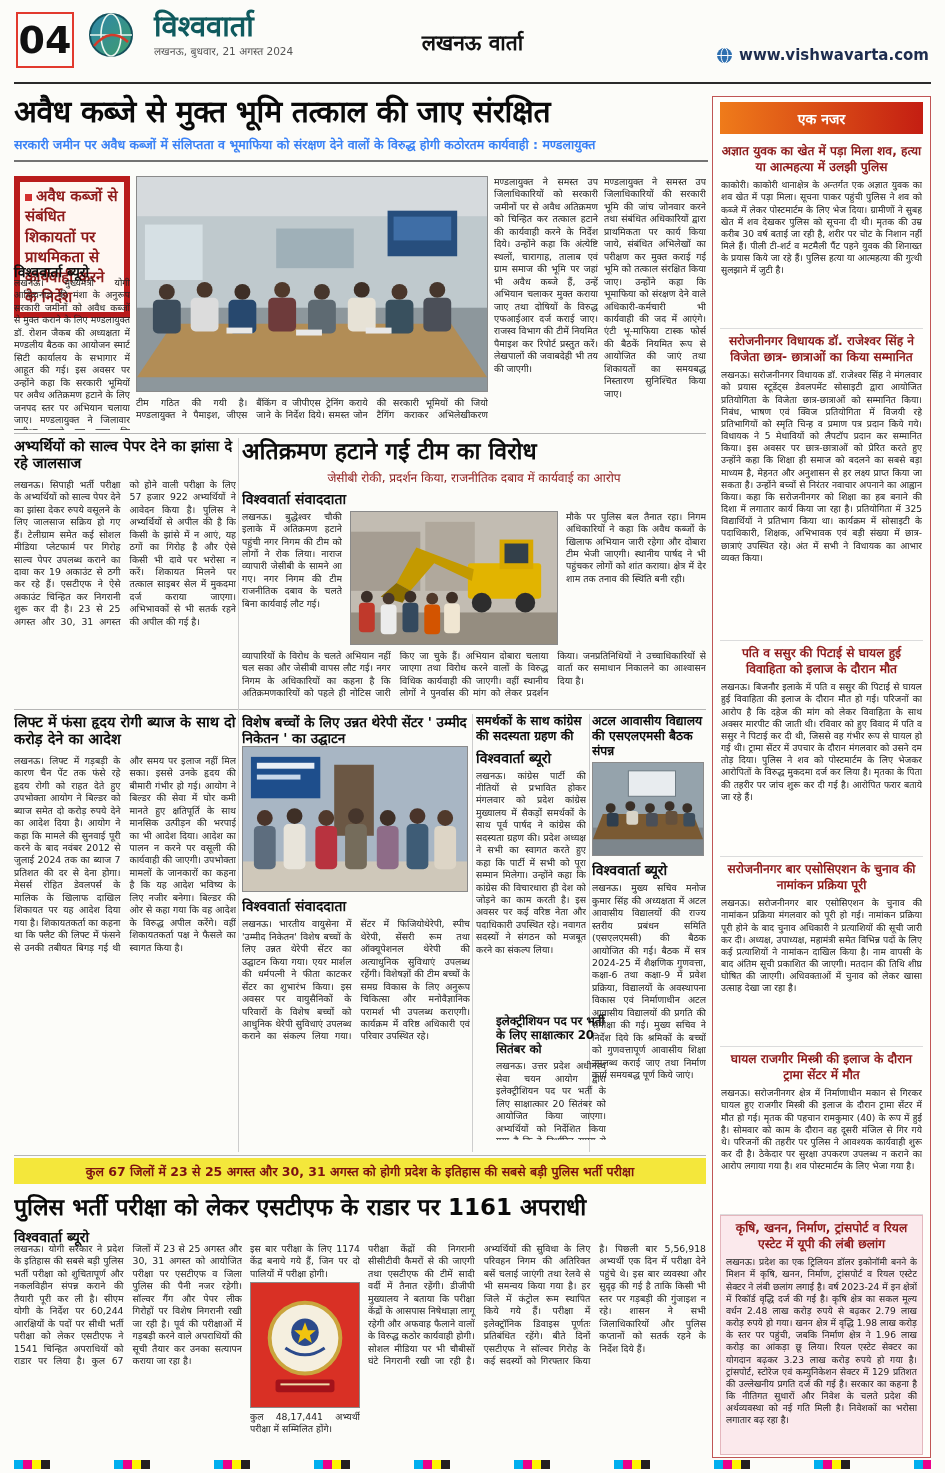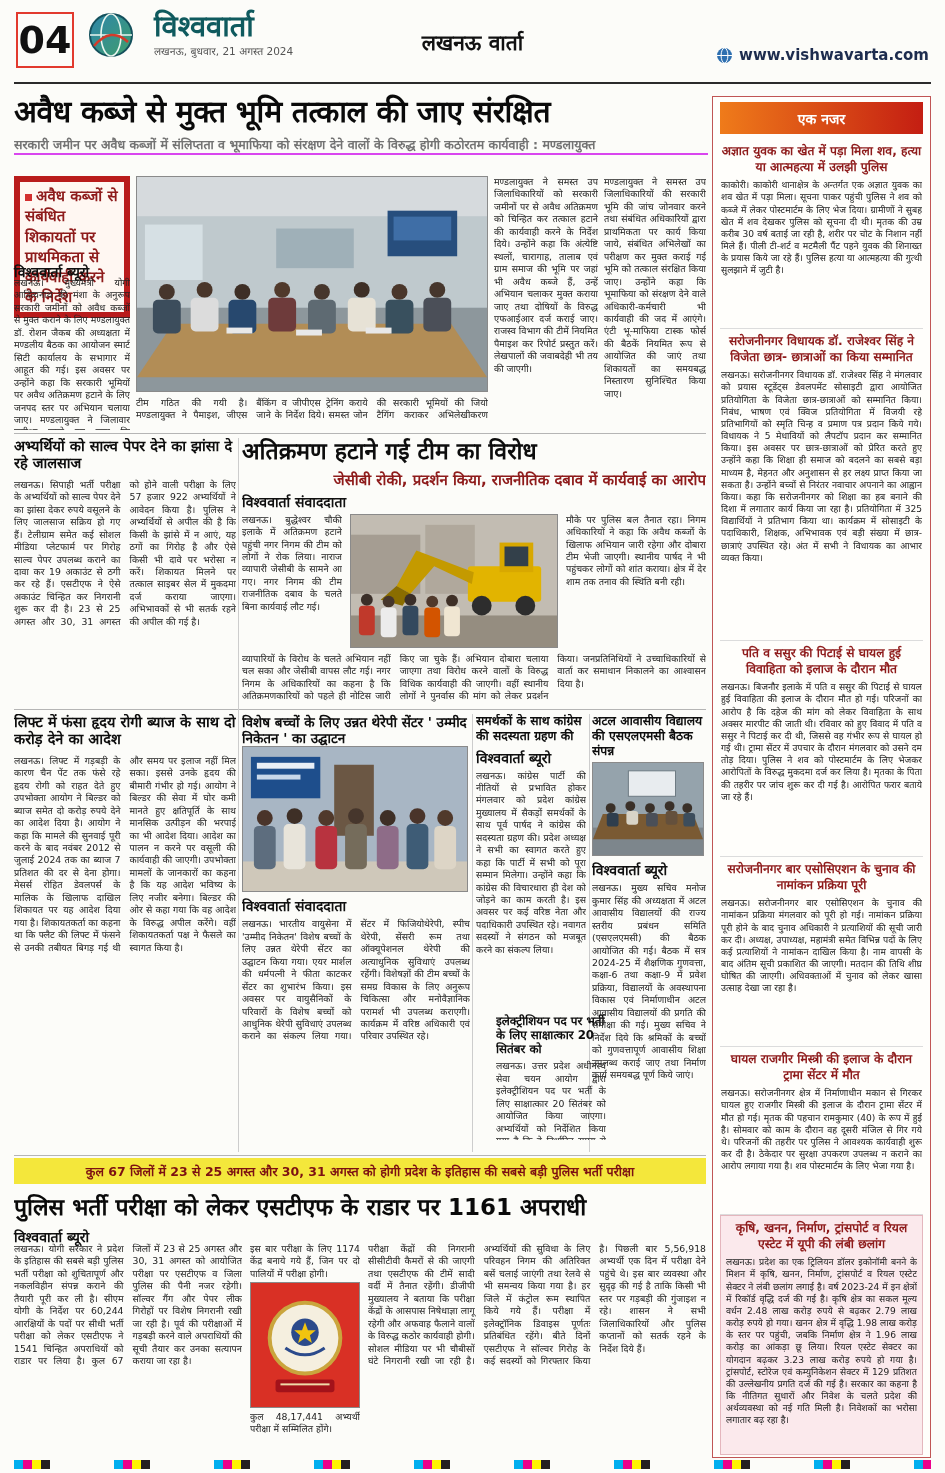--- a/index.html
+++ b/index.html
@@ -20,36 +20,36 @@
 .pageno{left:16px;top:12px;width:58px;height:56px;border:2px solid #e23a2e;font-size:38px;font-weight:bold;display:flex;align-items:center;justify-content:center;color:#111}
 .brandwrap{left:88px;top:12px;display:flex;gap:20px;align-items:center}
 .brand-logo{width:46px;height:46px}
 .brand-name{font-size:29px;font-weight:bold;color:#0f5a5e;line-height:1}
 .dateline{font-size:10.5px;color:#555;margin-top:3px}
 .section-title{left:0;top:28px;width:945px;text-align:center;font-size:21px;font-weight:bold;color:#111}
 .website{right:16px;top:46px;display:flex;align-items:center;gap:6px;font-size:15px;font-weight:bold;color:#1d2c4e}
 .header-rule{left:14px;top:82px;width:917px;height:2px;background:#2b2b2b;position:absolute}
 
 .lead-headline{left:14px;top:90px;width:694px;font-size:30px;font-weight:bold;letter-spacing:-0.4px;white-space:nowrap;overflow:hidden;color:#0a0a0a}
-.lead-subhead{left:14px;top:136px;width:694px;font-size:12.5px;font-weight:bold;color:#737373;border-bottom:2px solid #d946ef;white-space:nowrap;overflow:hidden}
+.lead-subhead{left:14px;top:136px;width:694px;font-size:12.5px;font-weight:bold;color:#3b82f6;padding-bottom:7px;border-bottom:2px solid #737373;white-space:nowrap;overflow:hidden}
 .lead-kicker{left:14px;top:176px;width:116px;border:6px solid #b91c1c;background:#fff7f2;padding:4px 5px;font-size:15px;font-weight:bold;color:#8e1b1b;line-height:1.35}
 .redsq{display:inline-block;width:7px;height:7px;background:#d32f2f;margin-right:4px}
 .lead-byline{left:14px;top:262px}
 .lead-body-left{left:14px;top:277px;width:116px;height:153px}
 .lead-photo{left:136px;top:176px;width:352px;height:216px}
 .lead-body-bottom{left:136px;top:397px;width:352px;height:33px}
 .lead-body-r1{left:494px;top:176px;width:104px;height:254px}
 .lead-body-r2{left:604px;top:176px;width:102px;height:254px}
 
 .a-solve{left:14px;top:438px;width:222px;height:266px;overflow:hidden}
 .a-solve h2{font-size:14.5px;margin-bottom:6px}
 .a-solve .body-text{height:206px}
 .a-encroach{left:242px;top:438px;width:464px;height:266px;overflow:hidden}
 .a-encroach h2{font-size:23px;white-space:nowrap;overflow:hidden}
-.a-encroach .subhead{font-size:15px;font-weight:bold;color:#8e1b1b;text-align:right;margin:3px 0;white-space:nowrap;overflow:hidden}
+.a-encroach .subhead{font-size:12px;font-weight:normal;color:#8e1b1b;text-align:center;margin:3px 0;white-space:nowrap;overflow:hidden}
 .enc-row{display:flex;gap:8px;margin-top:3px}
 .enc-col-l{width:100px;height:134px}
 .enc-photo{width:208px;height:134px}
 .enc-col-r{width:140px;height:134px}
 .enc-bottom{margin-top:5px;height:50px}
 
 .a-lift{left:14px;top:714px;width:222px;height:436px;overflow:hidden}
 .a-lift h2{font-size:14.5px;margin-bottom:6px}
 .a-lift .body-text{height:366px}
 .a-ummeed{left:242px;top:714px;width:228px;height:436px;overflow:hidden}

